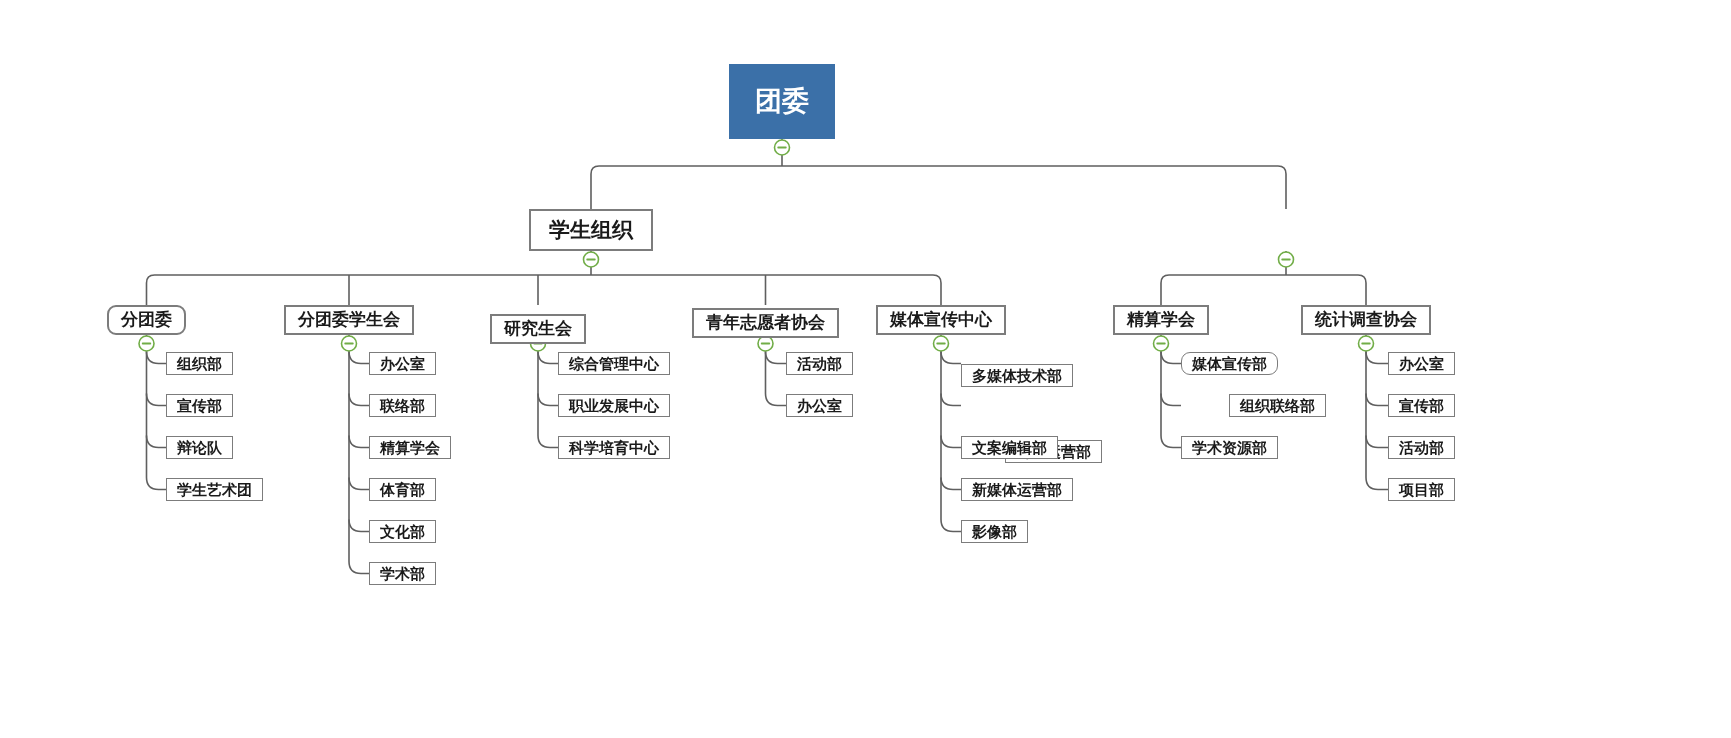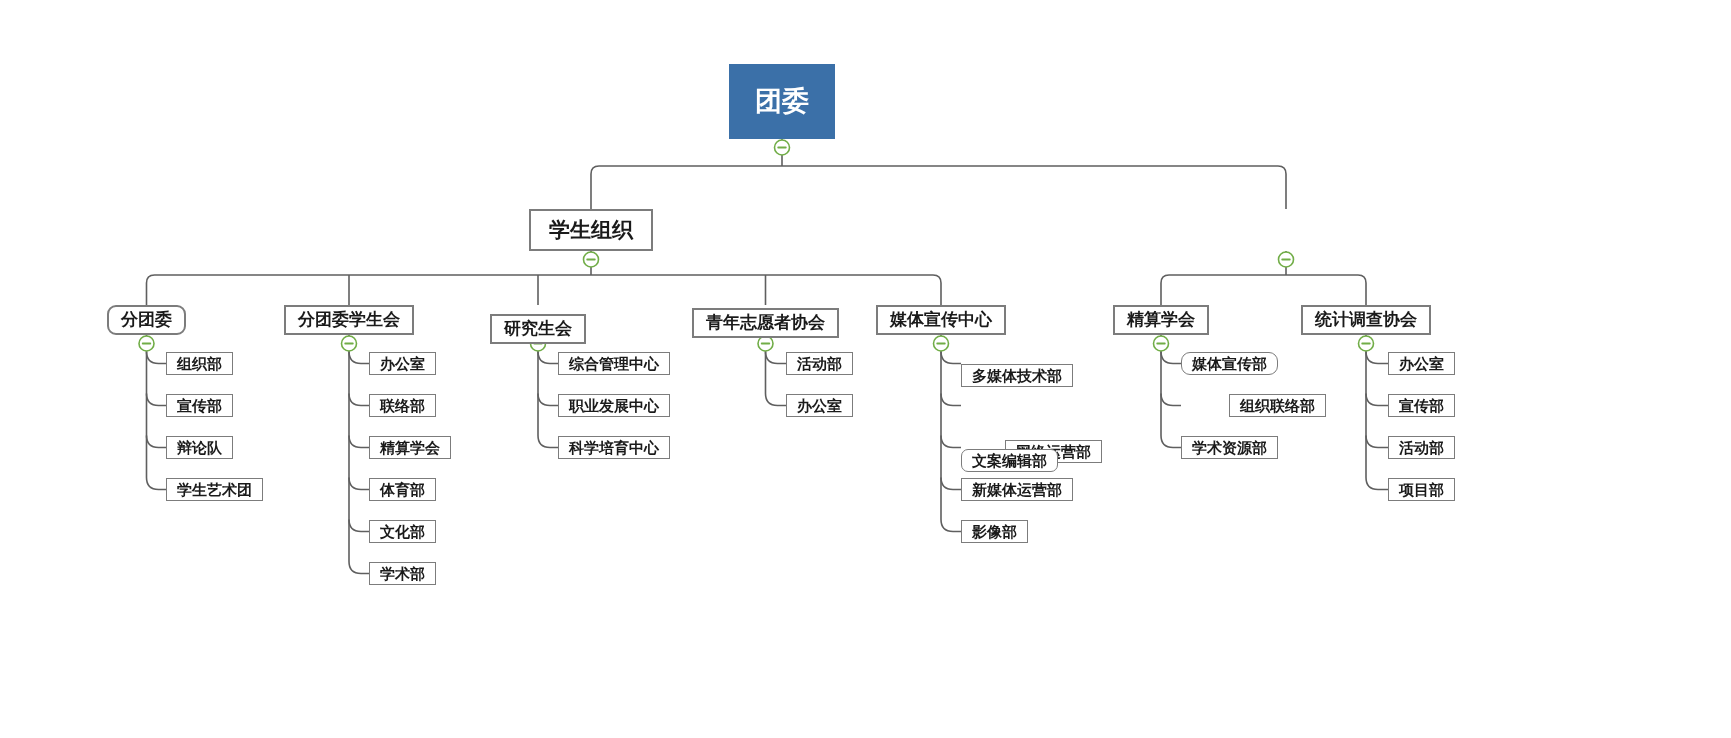--- a/index.html
+++ b/index.html
@@ -148,21 +148,21 @@
     <div class="node lv3" style="top: 305px; left: 490px; margin-top: 9px;">研究生会</div>
     <div class="node lv4" style="left: 558px; top: 352px;">综合管理中心</div>
     <div class="node lv4" style="left: 558px; top: 394px;">职业发展中心</div>
     <div class="node lv4" style="left: 558px; top: 436px;">科学培育中心</div>
     <div class="node lv3" style="top: 308px; left: 692px;">青年志愿者协会</div>
     <div class="node lv4" style="left: 786px; top: 352px;">活动部</div>
     <div class="node lv4" style="left: 786px; top: 394px;">办公室</div>
     <div class="node lv3" style="top: 305px; left: 876px;">媒体宣传中心</div>
     <div class="node lv4" style="left: 961px; top: 352px; margin-top: 12px;">多媒体技术部</div>
     <div class="node lv4" style="left: 1005px; top: 394px; margin-top: 46px;">网络运营部</div>
-    <div class="node lv4" style="left: 961px; top: 449px; border-radius: 7px;">文案编辑部</div>
+    <div class="node lv4" style="left: 961px; top: 436px;">文案编辑部</div>
     <div class="node lv4" style="left: 961px; top: 478px;">新媒体运营部</div>
     <div class="node lv4" style="left: 961px; top: 520px;">影像部</div>
     <div class="node lv3" style="top: 305px; left: 1113px;">精算学会</div>
     <div class="node lv4" style="left: 1181px; top: 352px; border-radius: 9px;">媒体宣传部</div>
     <div class="node lv4" style="left: 1181px; top: 394px; margin-left: 48px;">组织联络部</div>
     <div class="node lv4" style="left: 1181px; top: 436px;">学术资源部</div>
     <div class="node lv3" style="top: 305px; left: 1301px;">统计调查协会</div>
     <div class="node lv4" style="left: 1388px; top: 352px;">办公室</div>
     <div class="node lv4" style="left: 1388px; top: 394px;">宣传部</div>
     <div class="node lv4" style="left: 1388px; top: 436px;">活动部</div>

